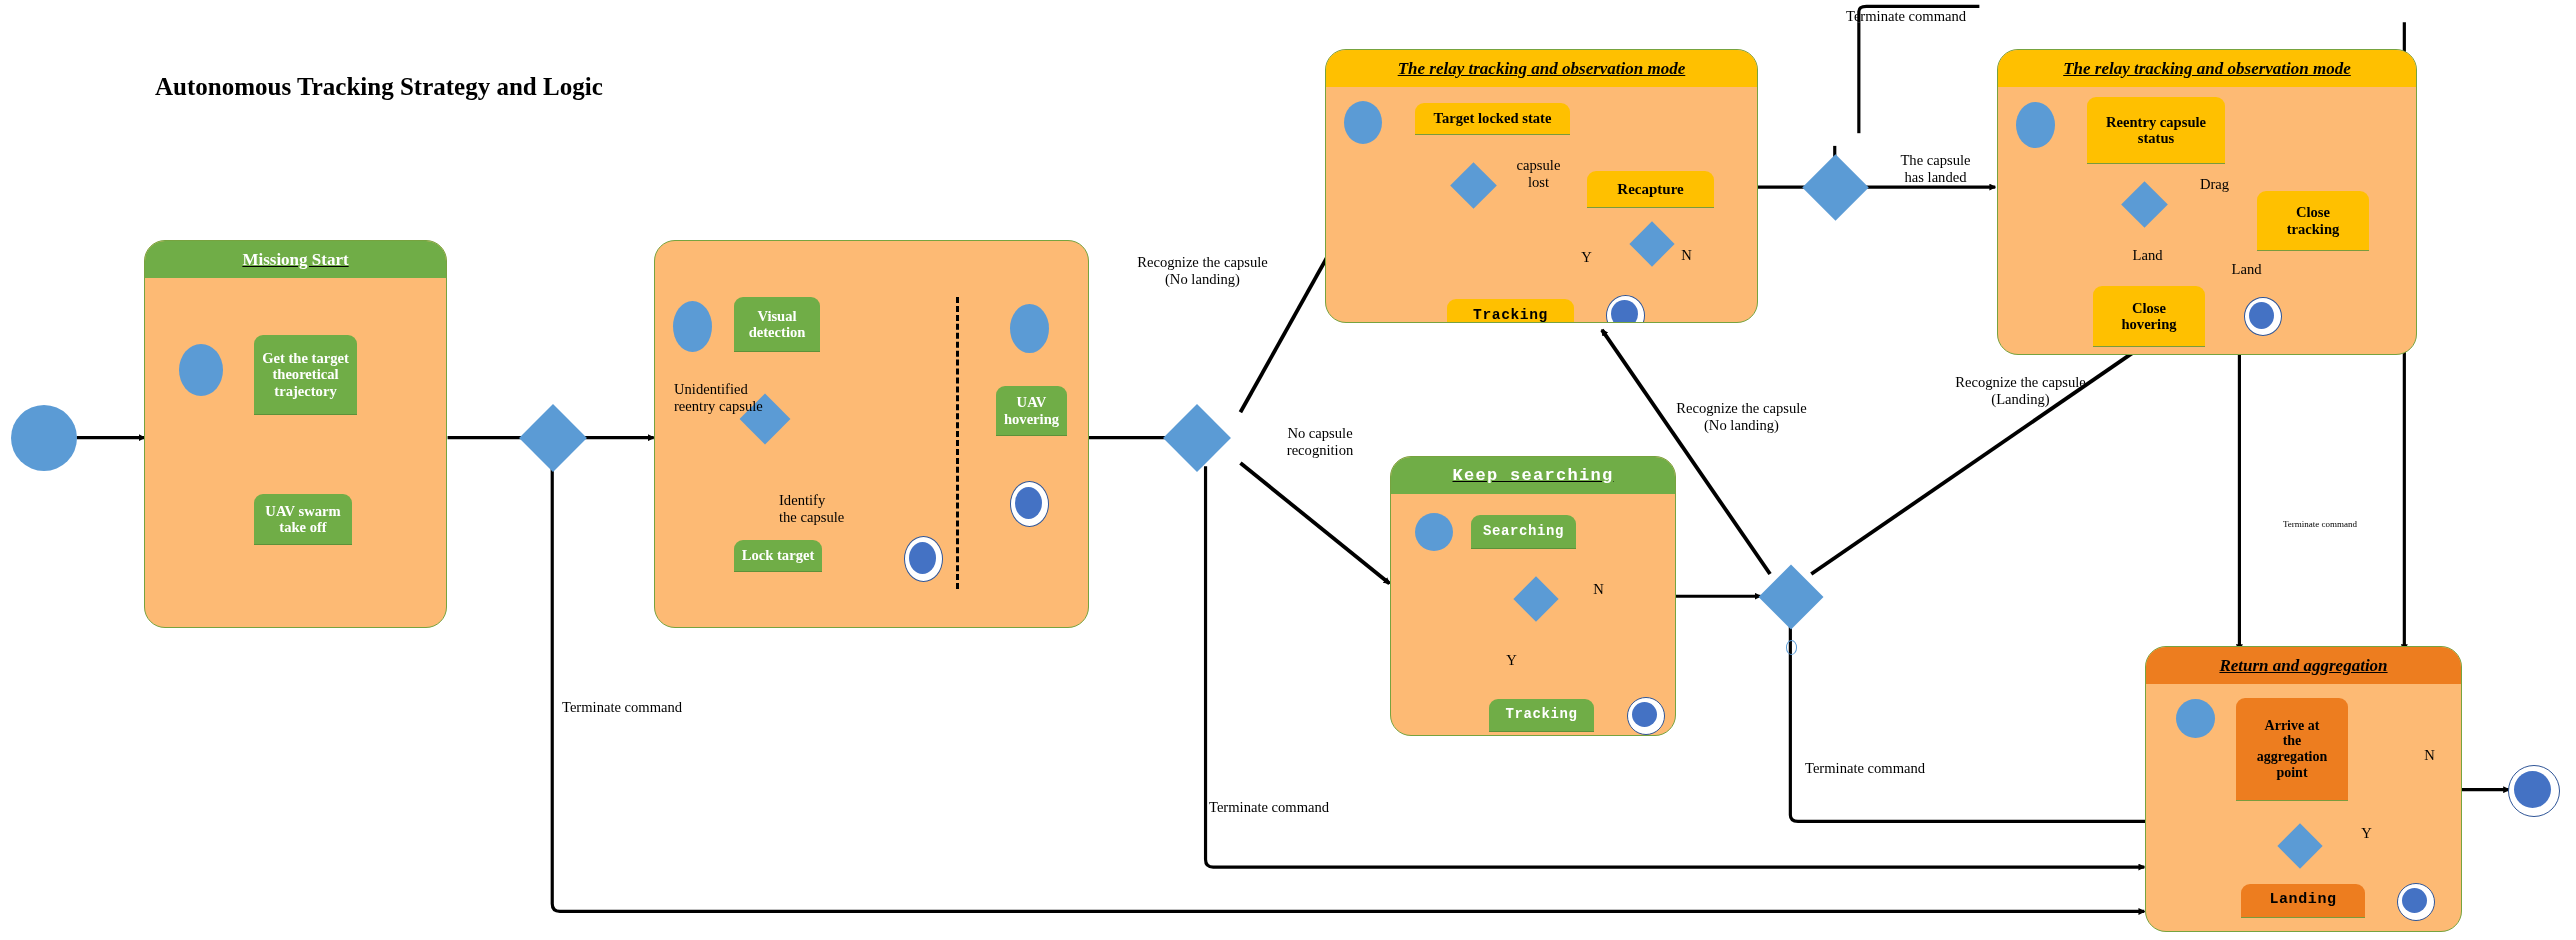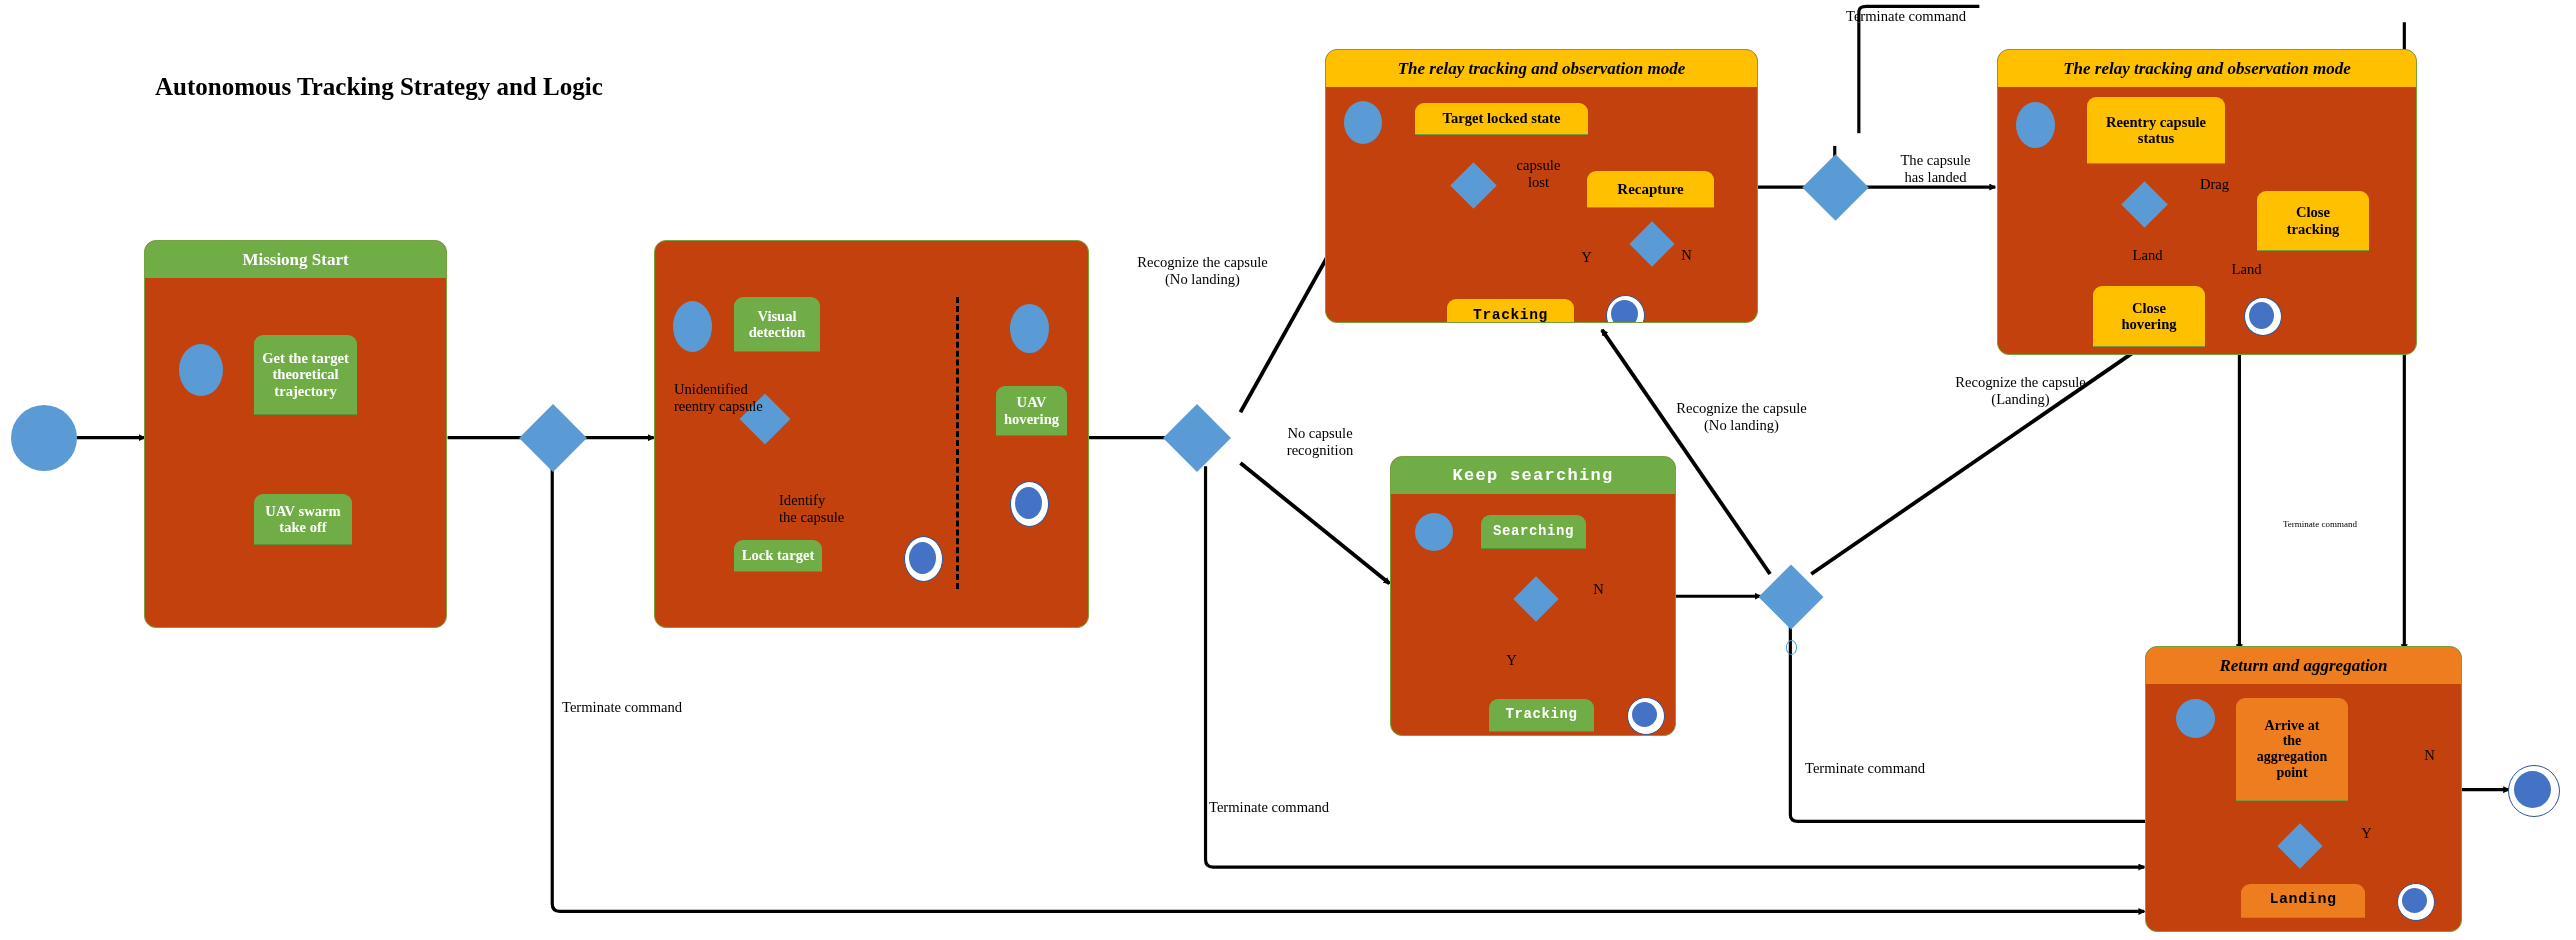--- a/index.html
+++ b/index.html
@@ -2,22 +2,22 @@
 <html style="font-size:10px"><head>
 <meta charset="utf-8">
 <style>
   html,body{margin:0;padding:0;background:#ffffff;}
   #stage{position:relative;width:2576px;height:940px;background:#fff;
          font-family:"Liberation Serif", serif;}
   svg#canvas{position:absolute;left:0;top:0;width:2576px;height:940px;}
   .diagram-title{position:absolute;font-family:"Liberation Serif",serif;font-weight:bold;
                  font-size:25px;color:#000;white-space:nowrap;}
   
-  .cstate{position:absolute;border:1.3px solid #77A33F;border-radius:12px;background:#c2410c;
-          box-sizing:border-box;overflow:hidden;}
+  .cstate{position:absolute;border:1.3px solid #77A33F;border-radius:21px;background:#fdba74;
+          box-sizing:border-box;overflow:hidden;text-decoration:underline;}
   .cstate > .chdr{height:37px;line-height:37px;text-align:center;font-size:17px;
                   font-weight:bold;box-sizing:border-box;}
   .chdr.green{background:#70AD47;color:#ffffff;font-family:"Liberation Serif",serif;}
   .chdr.green.italic{font-style:italic;color:#000000;}
   .chdr.amber{background:#FFC000;color:#000000;font-style:italic;font-family:"Liberation Serif",serif;}
   .chdr.dorange{background:#ED7D1F;color:#000000;font-style:italic;font-family:"Liberation Serif",serif;}
   .chdr.mono{font-family:"Liberation Mono",monospace;font-weight:bold;color:#ffffff;letter-spacing:1.3px;}
   
   .node{position:absolute;box-sizing:border-box;display:flex;align-items:center;
         justify-content:center;text-align:center;font-weight:bold;line-height:1.12;
@@ -189,21 +189,21 @@
     </div>
   </div>
   <div class="elabel left" style="left:674px;top:381px;width:140px;">Unidentified
 reentry capsule</div>
   <div class="elabel left" style="left:779px;top:492px;width:127px;">Identify
 the capsule</div>
 
   <div class="cstate" style="left:1325px;top:49px;width:433px;height:274px;">
     <div class="chdr amber">The relay tracking and observation mode</div>
     <div class="pstate" style="left:18px;top:51px;width:38px;height:43px;border-radius:50%;background:#5B9BD5;"></div>
-    <div class="node amber" style="left:89px;top:53px;width:173px;height:32px;font-size:14.6px;">
+    <div class="node amber" style="left:89px;top:53px;width:155px;height:32px;font-size:14.6px;">
       <span>Target locked state</span>
     </div>
     <div class="pstate" style="left:131px;top:119px;width:33px;height:33px;background:#5B9BD5;transform:rotate(45deg);"></div>
     <div class="node amber" style="left:261px;top:121px;width:127px;height:37px;font-size:15px;">
       <span>Recapture</span>
     </div>
     <div class="pstate" style="left:310px;top:178px;width:32px;height:32px;background:#5B9BD5;transform:rotate(45deg);"></div>
     <div class="node amber mono" style="left:121px;top:249px;width:127px;height:33px;font-size:14.6px;">
       <span>Tracking</span>
     </div>
@@ -236,21 +236,21 @@
       <div style="position:absolute;left:4.4px;top:4.4px;width:25px;height:27px;border-radius:50%;background:#4472C4;"></div>
     </div>
   </div>
   <div class="elabel" style="left:2186px;top:176px;width:57px;">Drag</div>
   <div class="elabel" style="left:2119px;top:247px;width:57px;">Land</div>
   <div class="elabel" style="left:2218px;top:261px;width:57px;">Land</div>
 
   <div class="cstate" style="left:1390px;top:456px;width:286px;height:280px;">
     <div class="chdr green mono">Keep searching</div>
     <div class="pstate" style="left:24px;top:56px;width:38px;height:38px;border-radius:50%;background:#5B9BD5;"></div>
-    <div class="node green mono" style="left:90px;top:58px;width:105px;height:34px;font-size:14px;">
+    <div class="node green mono" style="left:80px;top:58px;width:105px;height:34px;font-size:14px;">
       <span>Searching</span>
     </div>
     <div class="pstate" style="left:129px;top:126px;width:32px;height:32px;background:#5B9BD5;transform:rotate(45deg);"></div>
     <div class="node green mono" style="left:98px;top:242px;width:105px;height:33px;font-size:14px;">
       <span>Tracking</span>
     </div>
     <div class="pstate" style="left:236px;top:240px;width:38px;height:38px;border-radius:50%;border:1.9px solid #2F5597;background:#fff;box-sizing:border-box;">
       <div style="position:absolute;left:4.4px;top:4.4px;width:25px;height:25px;border-radius:50%;background:#4472C4;"></div>
     </div>
   </div>

